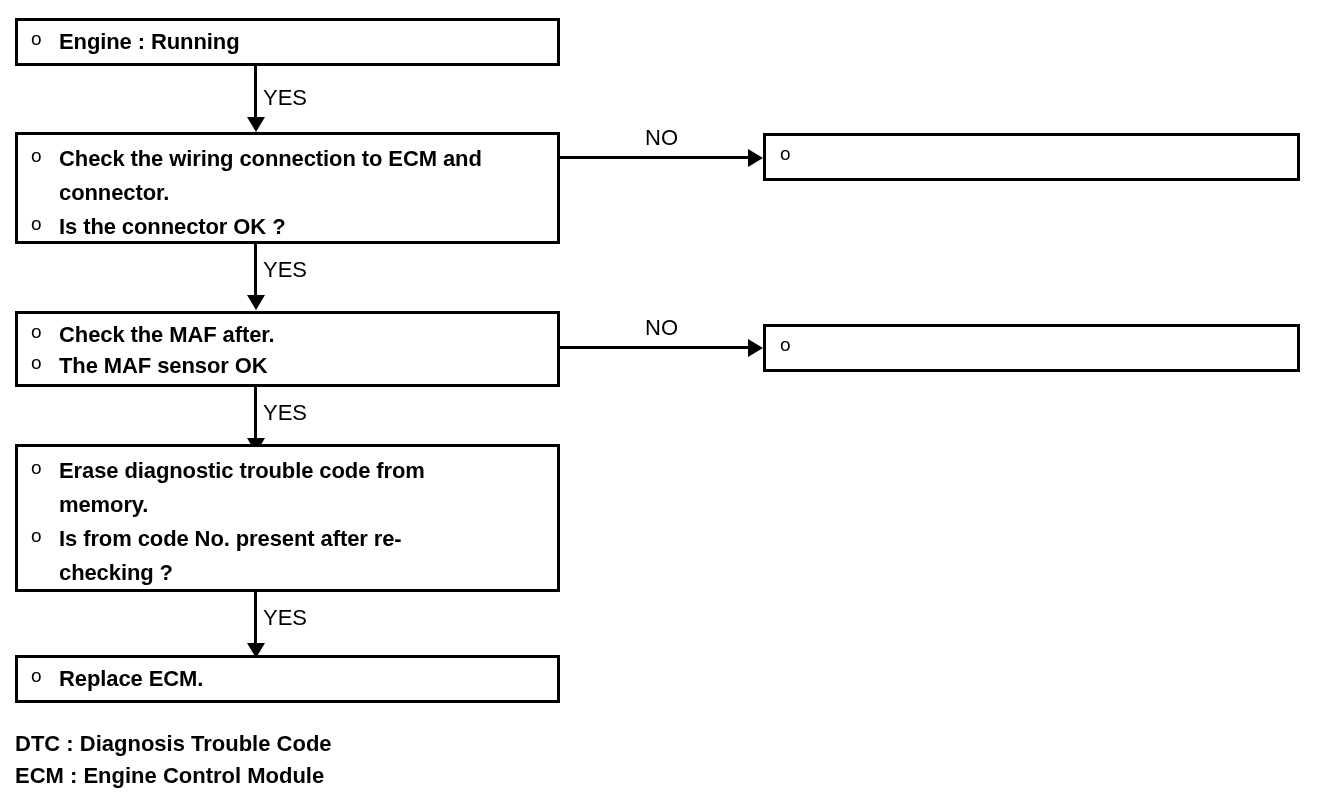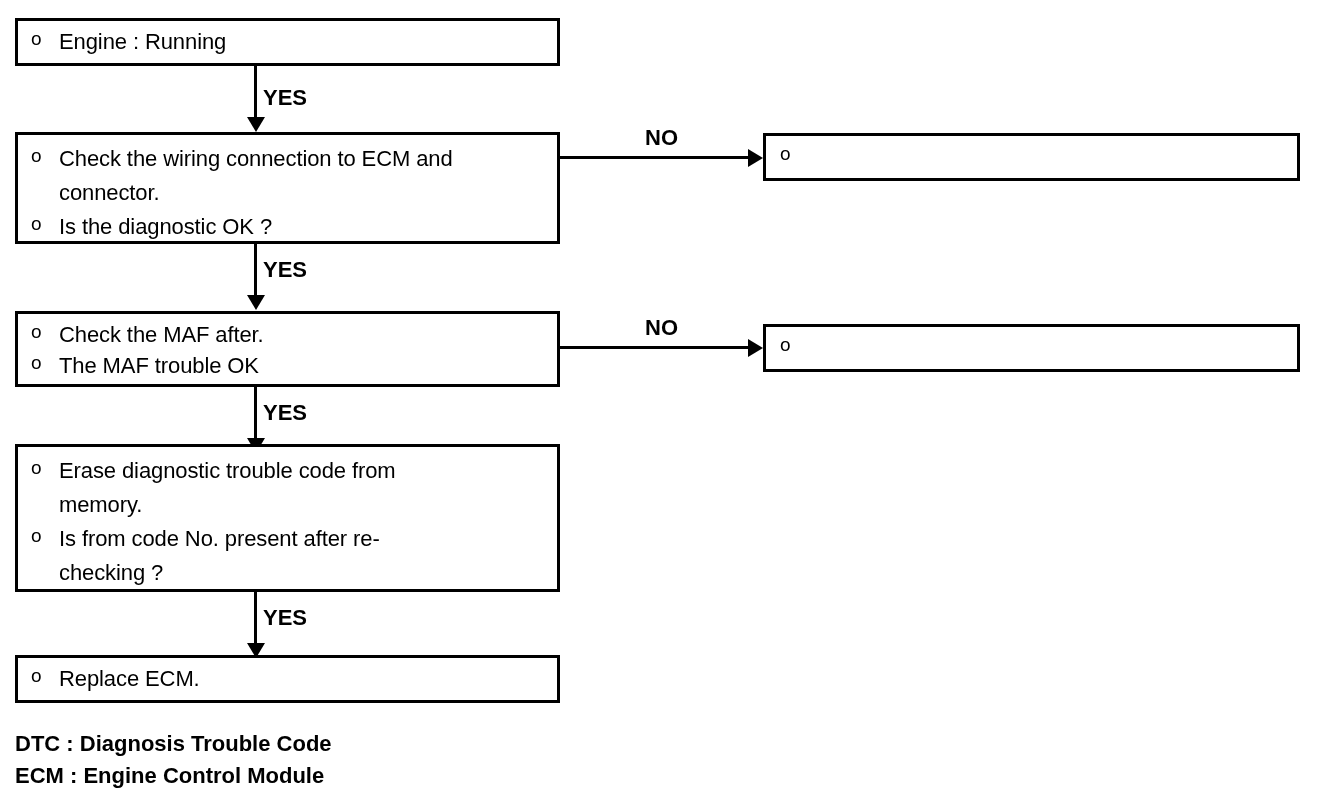--- a/index.html
+++ b/index.html
@@ -44,21 +44,21 @@
     padding-left: 13px;
     box-sizing: border-box;
     font-size: 19px;
     line-height: 27px;
     font-weight: 400;
   }
   .btext {
     flex: 1 1 auto;
     font-size: 22px;
     line-height: 34px;
-    font-weight: 400;
+    font-weight: 700;
     letter-spacing: -0.1px;
     white-space: pre-line;
   }
 
   
   .vline {
     position: absolute;
     width: 3px;
     background: #000000;
   }
@@ -80,21 +80,21 @@
     width: 0;
     height: 0;
     border-top: 9px solid transparent;
     border-bottom: 9px solid transparent;
     border-left: 15px solid #000000;
   }
   .edge-label {
     position: absolute;
     font-size: 22px;
     line-height: 22px;
-    font-weight: 700;
+    font-weight: 400;
     white-space: nowrap;
   }
 
   
   .legend {
     position: absolute;
     font-size: 22px;
     line-height: 29px;
     font-weight: 600;
     white-space: nowrap;
@@ -120,21 +120,21 @@
 
   <div class="node" style="left:15px; top:132px; width:545px; height:112px;">
     <div class="node-inner">
       <div class="bullet-row" style="top:7px;">
         <span class="bullet">o</span>
         <span class="btext">Check the wiring connection to ECM and
 connector.</span>
       </div>
       <div class="bullet-row" style="top:75px;">
         <span class="bullet">o</span>
-        <span class="btext">Is the diagnostic OK ?</span>
+        <span class="btext">Is the connector OK ?</span>
       </div>
     </div>
   </div>
 
   <div class="hline" style="left:558px; top:156px; width:192px;"></div>
   <div class="arrow-right" style="left:748px; top:149px;"></div>
   <div class="edge-label" style="left:645px; top:127px;">NO</div>
 
   <div class="node" style="left:763px; top:133px; width:537px; height:48px;">
     <div class="node-inner">
@@ -149,21 +149,21 @@
   <div class="edge-label" style="left:263px; top:259px;">YES</div>
 
   <div class="node" style="left:15px; top:311px; width:545px; height:76px;">
     <div class="node-inner">
       <div class="bullet-row" style="top:4px;">
         <span class="bullet">o</span>
         <span class="btext">Check the MAF after.</span>
       </div>
       <div class="bullet-row" style="top:35px;">
         <span class="bullet">o</span>
-        <span class="btext">The MAF trouble OK</span>
+        <span class="btext">The MAF sensor OK</span>
       </div>
     </div>
   </div>
 
   <div class="hline" style="left:558px; top:346px; width:192px;"></div>
   <div class="arrow-right" style="left:748px; top:339px;"></div>
   <div class="edge-label" style="left:645px; top:317px;">NO</div>
 
   <div class="node" style="left:763px; top:324px; width:537px; height:48px;">
     <div class="node-inner">

